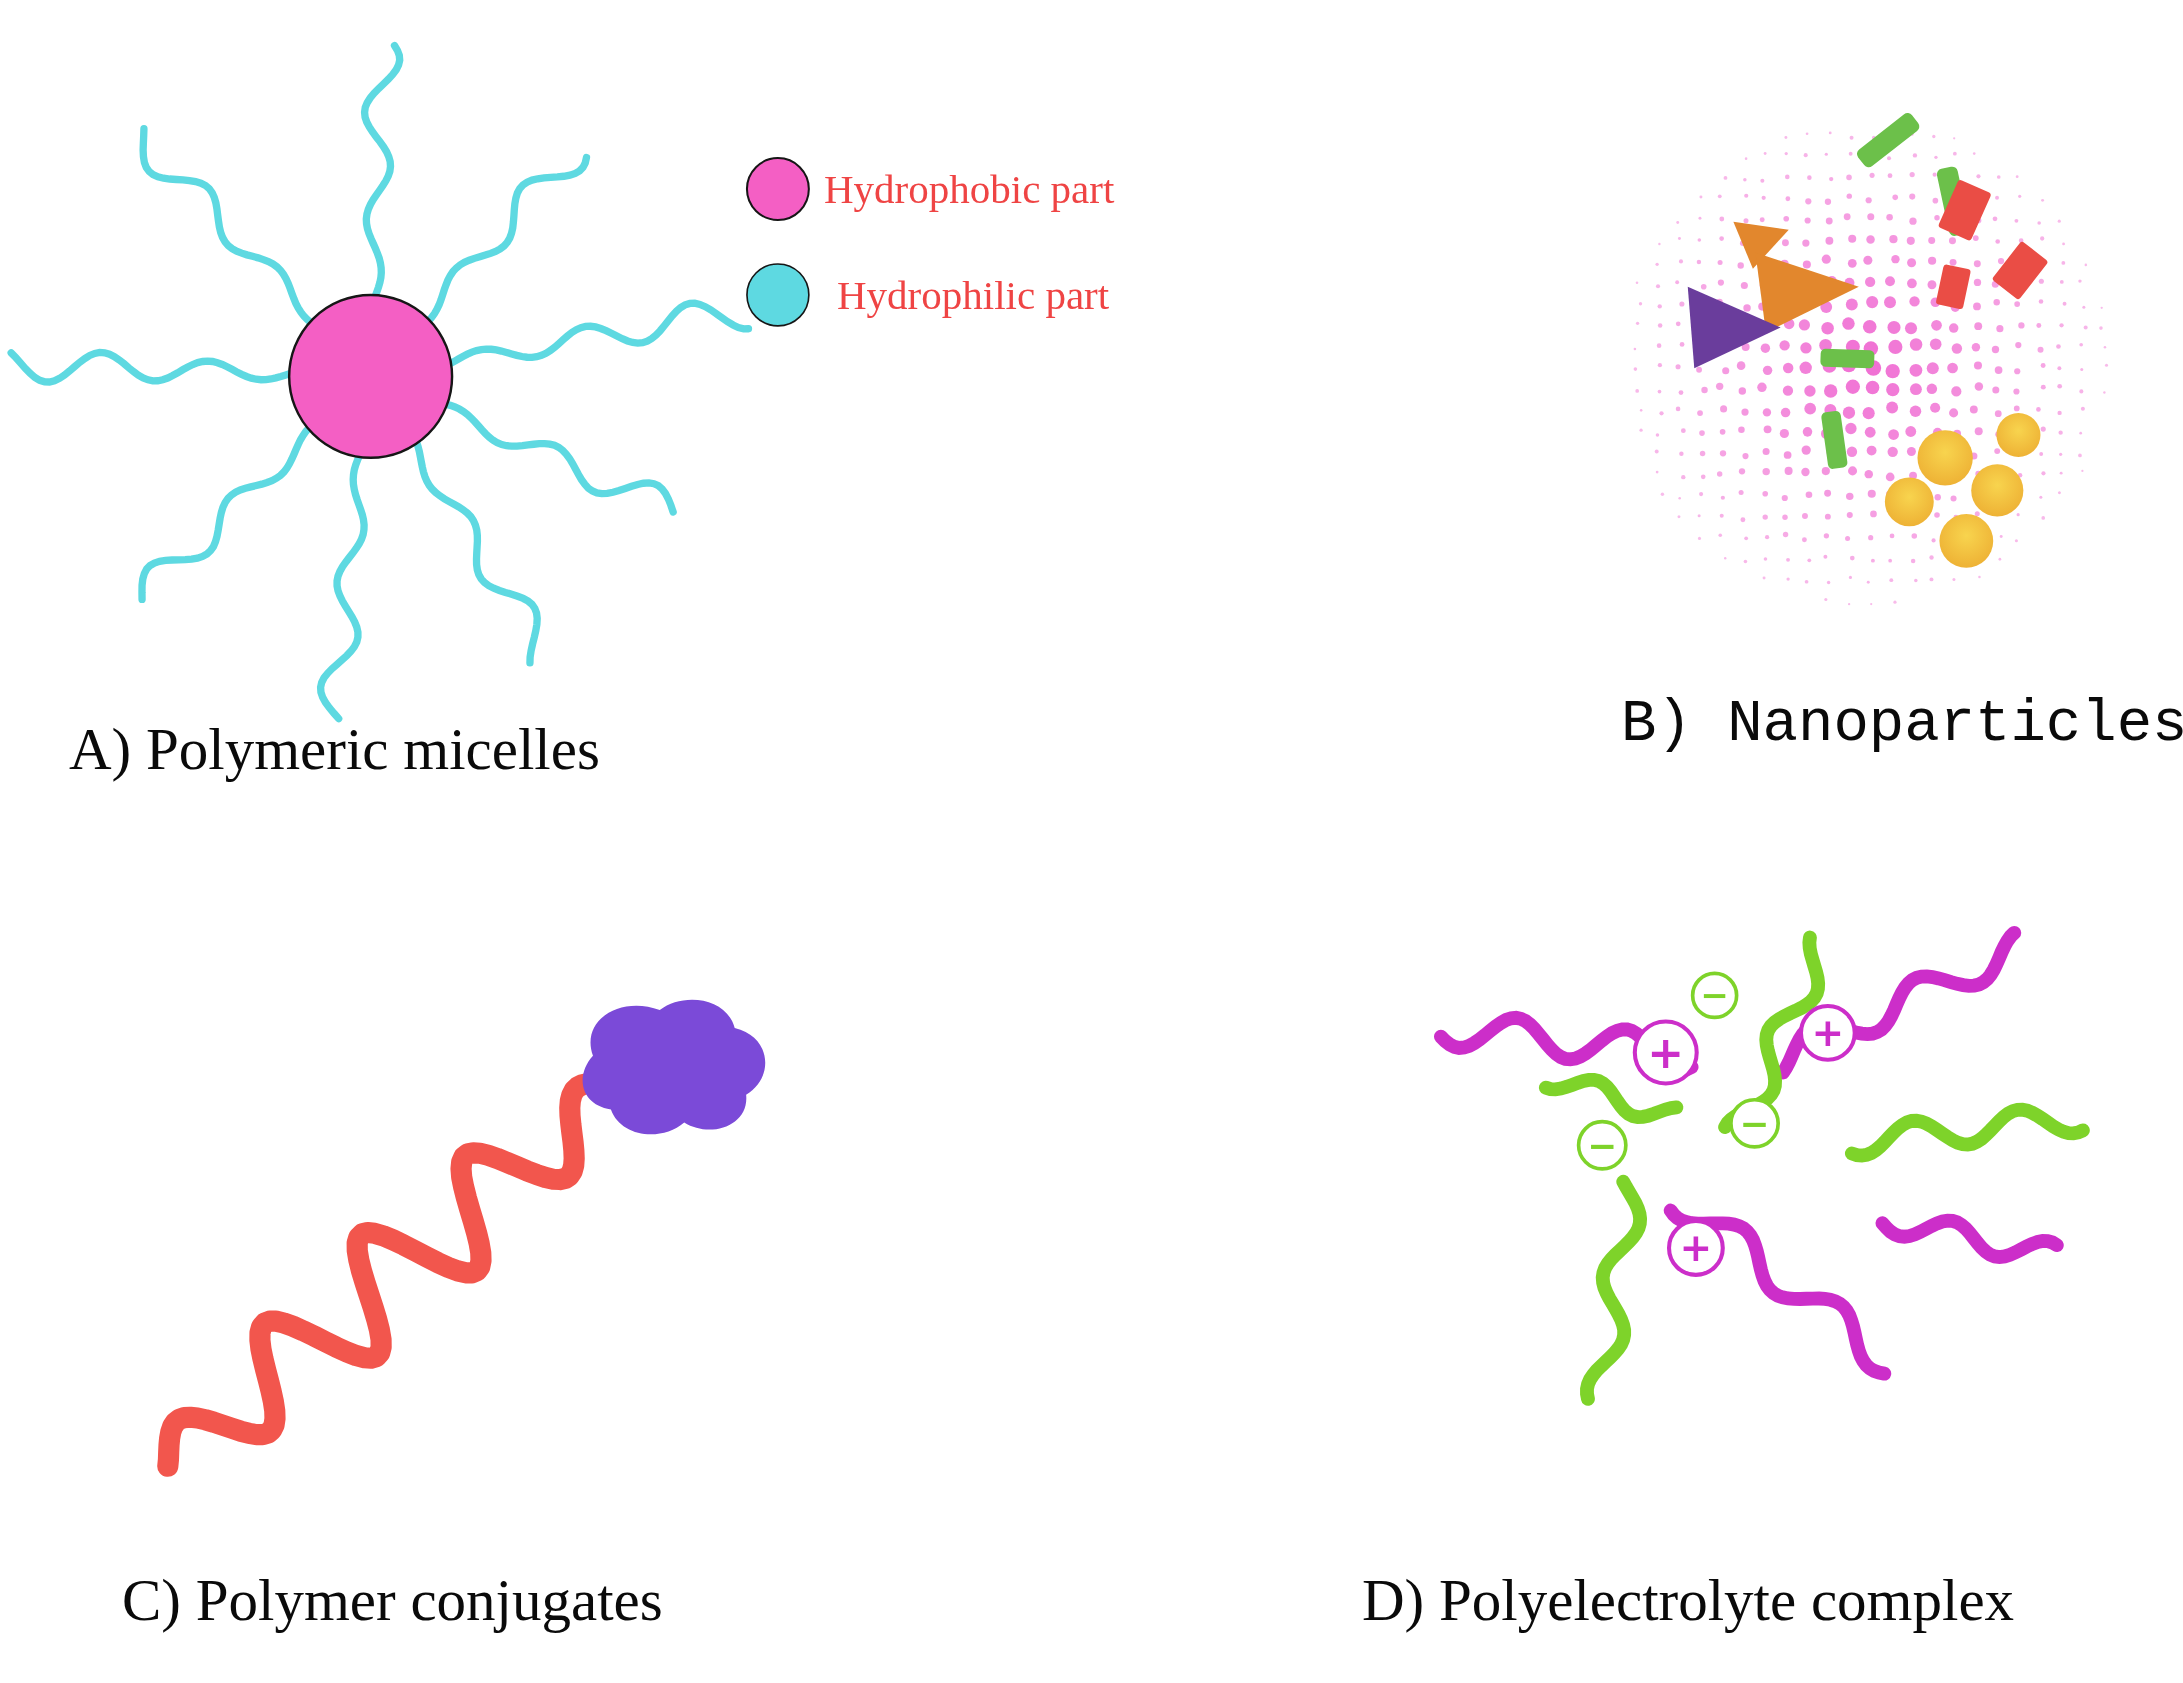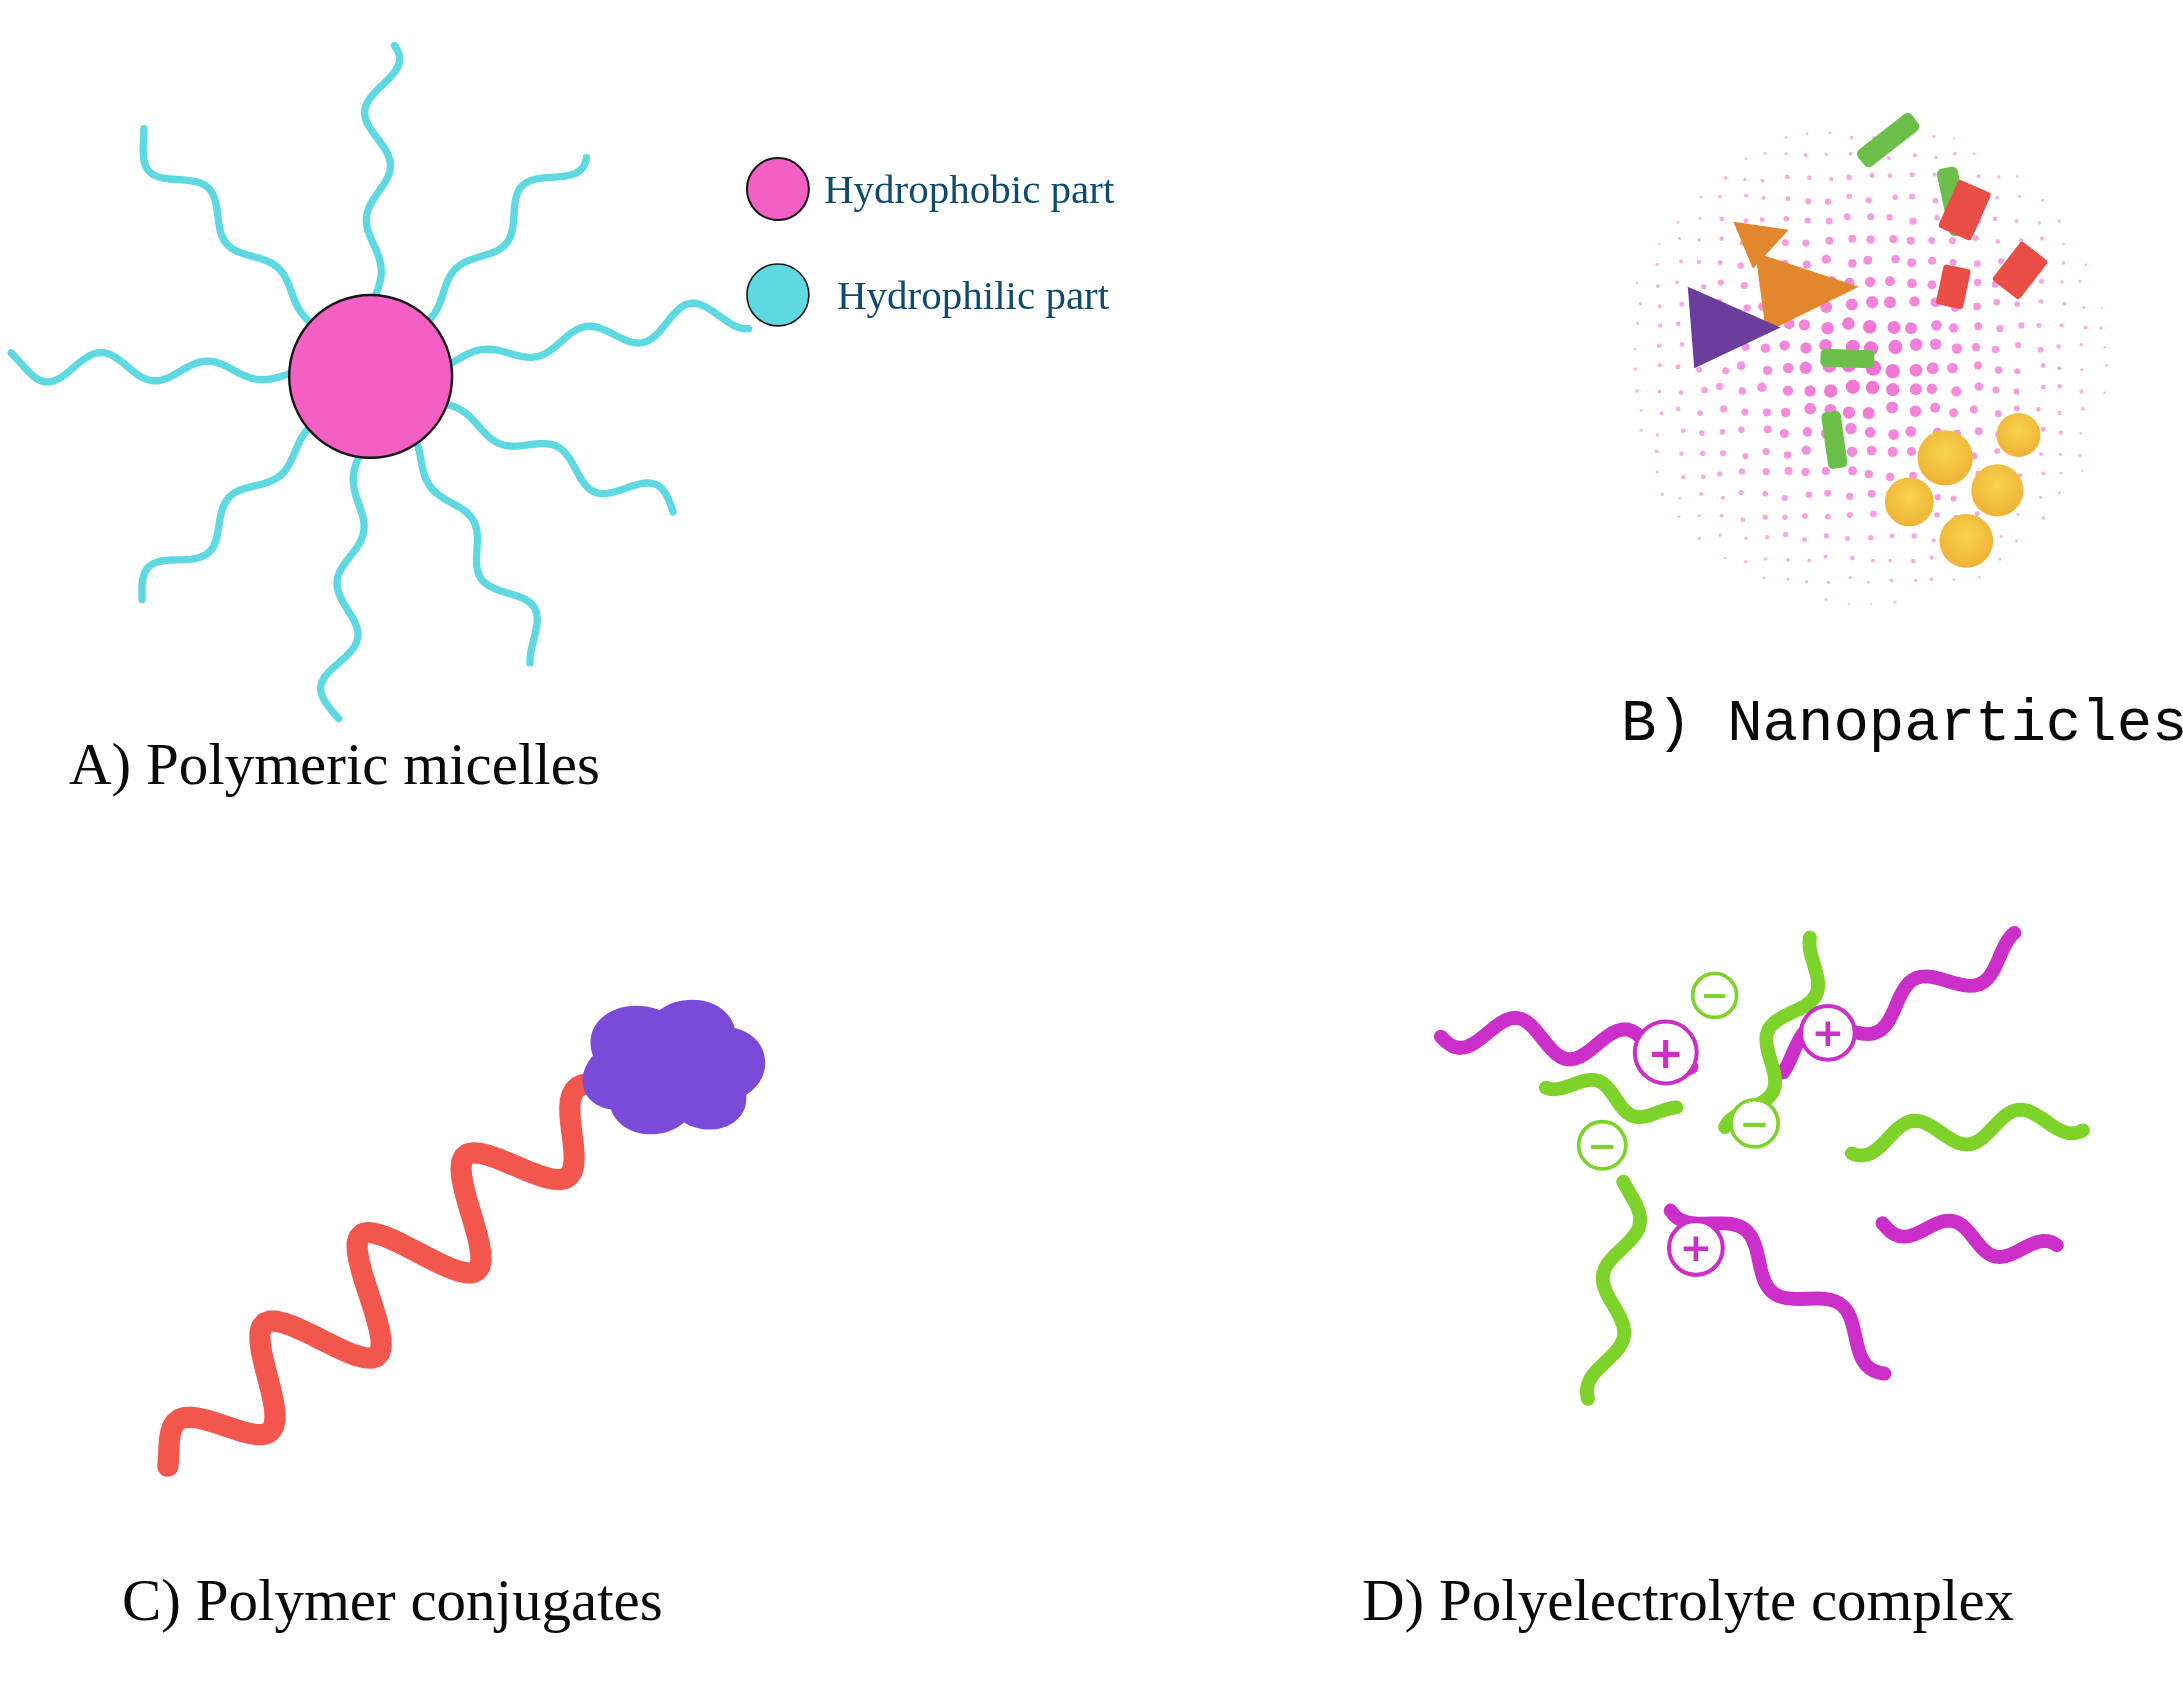--- a/index.html
+++ b/index.html
@@ -6,21 +6,21 @@
   body{
     width:2183px;height:1683px;position:relative;background:#ffffff;
     font-family:"Liberation Serif","DejaVu Serif",serif;overflow:hidden;
   }
   #scene{position:absolute;left:0;top:0;}
   .panel-label{
     position:absolute;font-size:59px;color:#0a0a0a;white-space:nowrap;
     font-family:"Liberation Serif","DejaVu Serif",serif;
   }
   .legend-label{
-    position:absolute;font-size:41px;color:#0c4a6e;white-space:nowrap;
+    position:absolute;font-size:41px;color:#ef4444;white-space:nowrap;
   }
   .charge-text{font-family:"DejaVu Sans",sans-serif;font-weight:bold;}
 </style>
 </head>
 <body>
 
 <svg id="scene" width="2183" height="1683" viewBox="0 0 2680 2066" xmlns="http://www.w3.org/2000/svg">
   <defs>
     <radialGradient id="goldGrad" cx="50%" cy="40%" r="65%">
       <stop offset="0%" stop-color="#F8D44E"></stop>
@@ -537,17 +537,17 @@
     <g transform="translate(2154,1379)">
       <circle r="29" fill="#ffffff" stroke-width="4.5" stroke="#7ED32A"></circle>
       <text class="charge-text" text-anchor="middle" dominant-baseline="central" font-size="44" fill="#7ED32A">−</text>
     </g>
   </g>
 </svg>
 
 <div class="legend-label" style="left:824px;top:165px;">Hydrophobic part</div>
 <div class="legend-label" style="left:824px;top:271px;margin-left:13px;">Hydrophilic part</div>
 
-<div class="panel-label" style="left:69px;top:730px;">A) Polymeric micelles</div>
+<div class="panel-label" style="left:69px;top:715px;">A) Polymeric micelles</div>
 <div class="panel-label" style="left:1621px;top:691px;font-family:Liberation Mono, monospace;">B) Nanoparticles</div>
 <div class="panel-label" style="left:122px;top:1566px;text-align:right;">C) Polymer conjugates</div>
 <div class="panel-label" style="left:1362px;top:1566px;font-family:Liberation Serif, serif;">D) Polyelectrolyte complex</div>
 
 
 </body></html>

